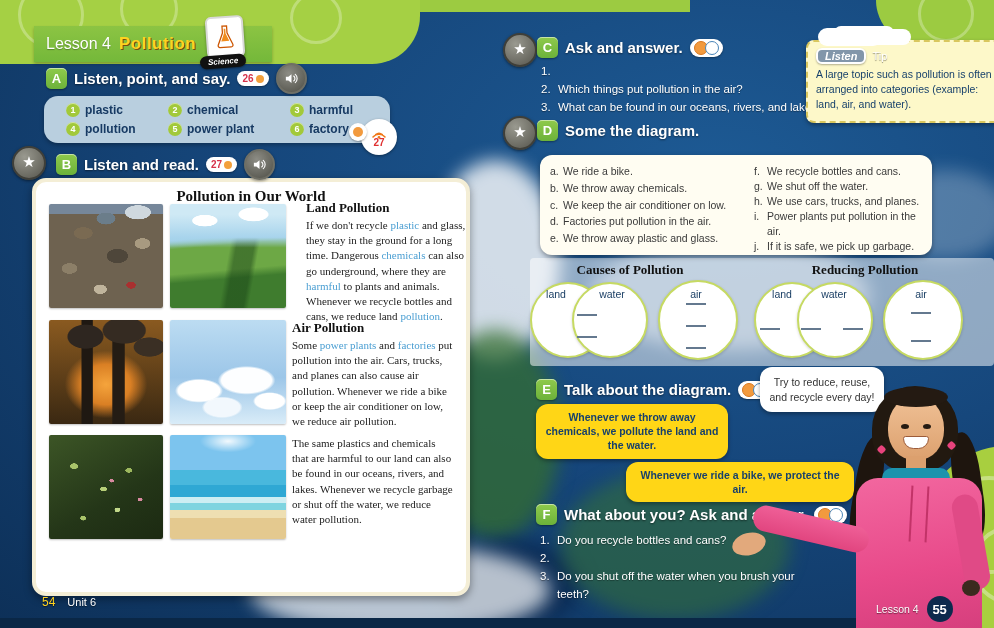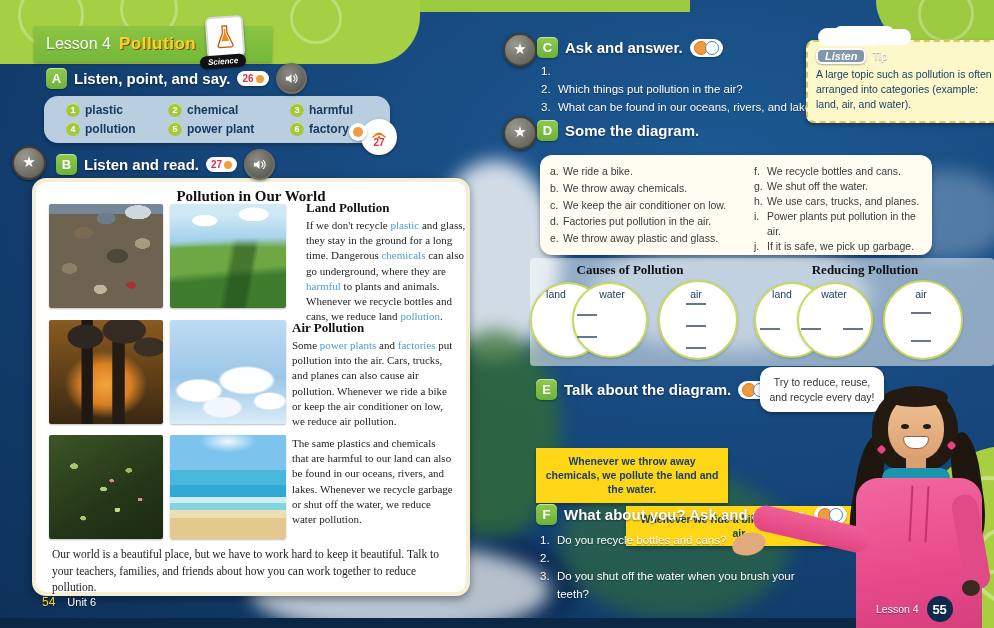--- a/index.html
+++ b/index.html
@@ -136,22 +136,22 @@
   .it-key{width:13px;flex:none;text-align:left;}
   .diagram-band{position:absolute;left:530px;top:258px;width:464px;height:108px;background:rgba(255,255,255,.52);
     border-radius:4px;z-index:2;}
   .diag-title{position:absolute;font-family:"Liberation Serif",serif;font-weight:bold;font-size:13px;color:#101010;
     text-align:center;z-index:3;}
   .vcirc{position:absolute;width:72px;height:72px;border-radius:50%;background:#fff;border:2px solid #c6da62;
     box-shadow:0 1px 3px rgba(0,0,0,.18);z-index:3;}
   .vcirc.big{width:76px;height:76px;}
   .vlabel{position:absolute;font-size:10.5px;color:#1c4066;z-index:4;text-align:center;width:44px;}
   .blank{position:absolute;width:20px;height:2px;background:#64798f;z-index:4;}
-  .bubble{position:absolute;background:#ffd616;border-radius:0;color:#17406b;font-weight:bold;font-size:10.5px;
-    text-align:center;padding:6px 8px;z-index:4;box-shadow:0 2px 4px rgba(0,0,0,.35);line-height:1.35;margin-top:44px;}
+  .bubble{position:absolute;background:#ffd616;border-radius:12px;color:#17406b;font-weight:bold;font-size:10.5px;
+    text-align:center;padding:6px 8px;z-index:4;box-shadow:0 2px 4px rgba(0,0,0,.35);line-height:1.35;}
   .bubble:after{content:"";position:absolute;bottom:-9px;border:9px solid transparent;border-top-color:#ffd616;
     transform:skewX(-28deg);}
   .bubble.b1:after{left:28px;}
   .bubble.b2:after{left:66px;}
   .wbubble{position:absolute;left:760px;top:367px;width:112px;background:#fff;border-radius:12px;color:#333;
     font-size:10.5px;text-align:center;padding:8px 6px;z-index:5;box-shadow:0 2px 4px rgba(0,0,0,.35);line-height:1.4;}
   .wbubble:after{content:"";position:absolute;bottom:-10px;left:78px;border:10px solid transparent;
     border-top-color:#fff;transform:skewX(26deg);}
   .pg-right{position:absolute;left:876px;top:596px;display:flex;align-items:center;gap:8px;z-index:9;}
   .pg-right .lsn{color:#fff;font-size:10.5px;text-shadow:0 1px 1px rgba(0,0,0,.5);}
@@ -300,21 +300,20 @@
       <h4>Land Pollution</h4>
       <p><span>If we don't recycle </span><span class="kw">plastic</span><span> and glass, they stay in the ground for a long time. Dangerous </span><span class="kw">chemicals</span><span> can also go underground, where they are </span><span class="kw">harmful</span><span> to plants and animals. Whenever we recycle bottles and cans, we reduce land </span><span class="kw">pollution</span><span>.</span></p>
     </div>
     <div class="rd-block" style="left:256px;top:138px;">
       <h4>Air Pollution</h4>
       <p><span>Some </span><span class="kw">power plants</span><span> and </span><span class="kw">factories</span><span> put pollution into the air. Cars, trucks, and planes can also cause air pollution. Whenever we ride a bike or keep the air conditioner on low, we reduce air pollution.</span></p>
     </div>
     <div class="rd-block" style="left:256px;top:254px;">
       <p><span>The same plastics and chemicals that are harmful to our land can also be found in our oceans, rivers, and lakes. Whenever we recycle garbage or shut off the water, we reduce water pollution.</span></p>
     </div>
-    <div class="card-footer">Our world is a beautiful place, but we have to work hard to keep it beautiful. Talk to your teachers, families, and friends about how you can work together to reduce pollution.</div>
   </div>
 
   <div class="pg-left">
     <span class="num">54</span>
     <span class="unit">Unit 6</span>
   </div>
 
   <div class="star-btn" style="left:503px;top:33px;">★</div>
   <div class="sec-row" style="left:537px;top:37px;">
     <span class="badge">C</span>

